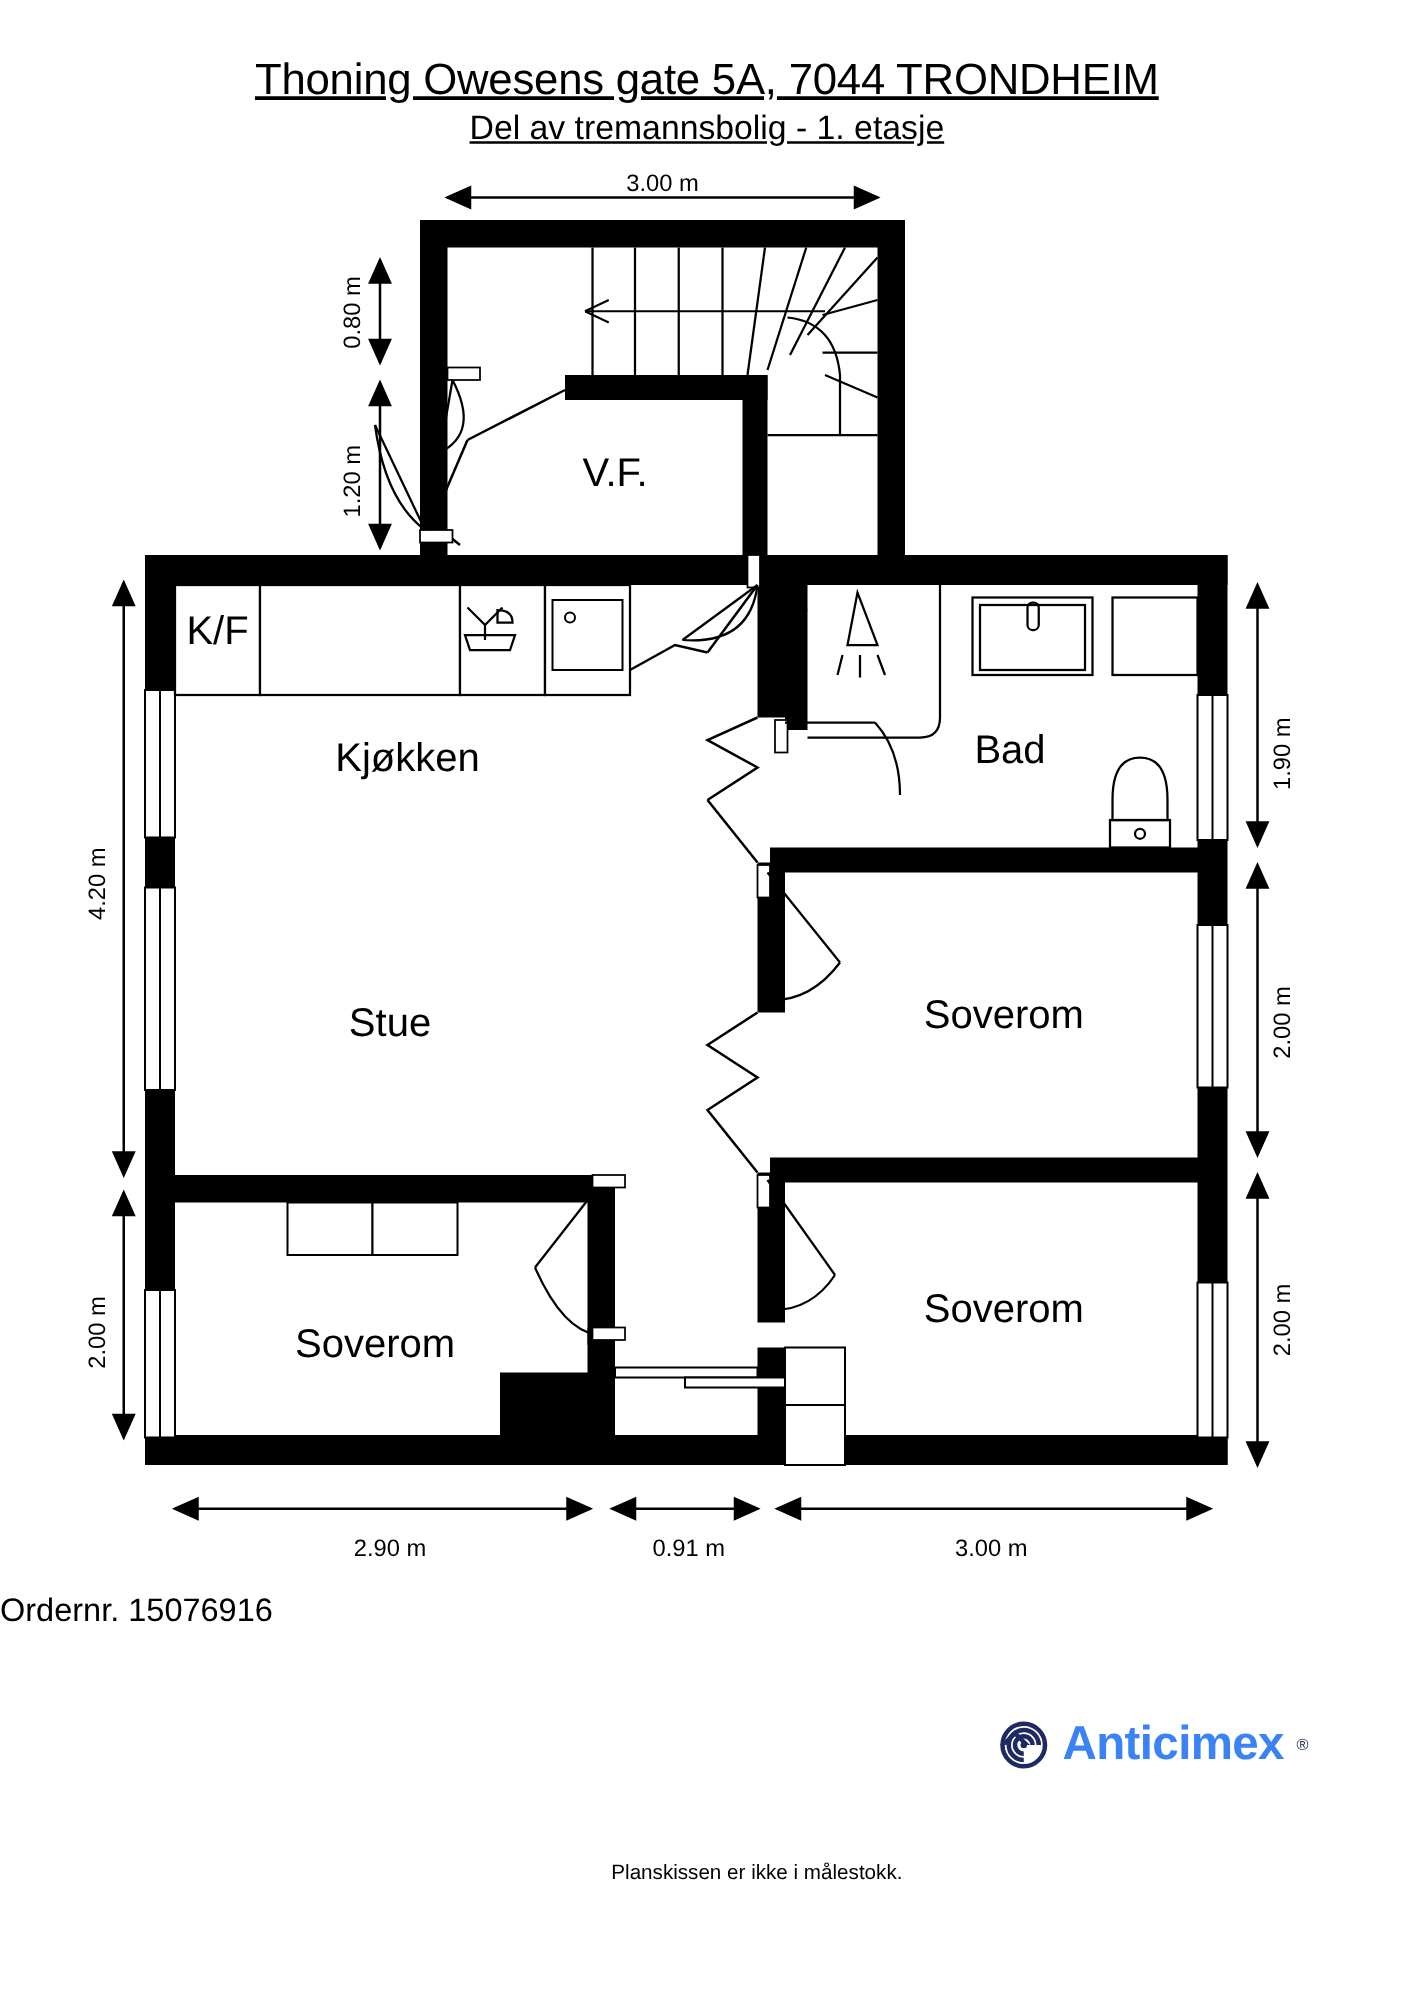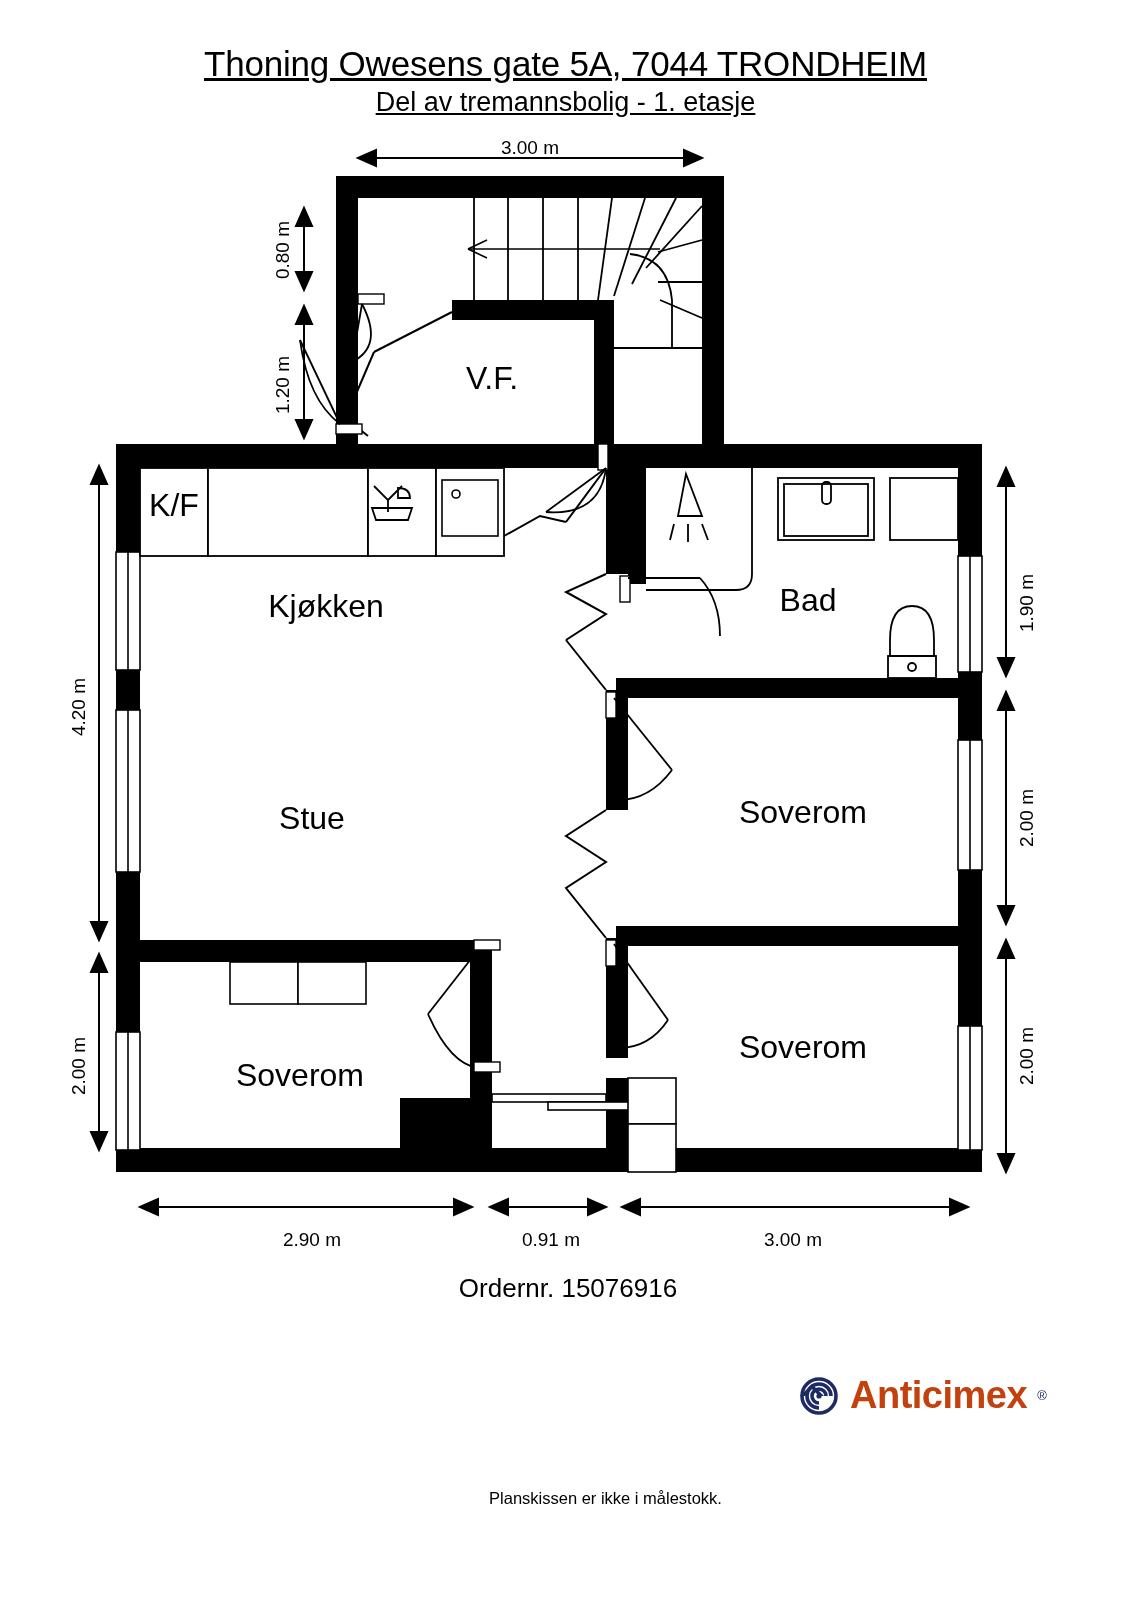--- a/index.html
+++ b/index.html
@@ -20,25 +20,25 @@
   #plan svg{position:absolute;left:0;top:0;}
 
   
   .rlabel{position:absolute;font-size:32px;white-space:nowrap;transform:translate(-50%,-50%);}
 
   
   .dim{position:absolute;font-size:19px;white-space:nowrap;transform:translate(-50%,-50%);}
   .dim.vert{transform:translate(-50%,-50%) rotate(-90deg);}
 
   
-  .ordernr{position:absolute;left:16px;top:1273px;width:1104px;text-align:center;font-size:26px;}
+  .ordernr{position:absolute;left:0;top:1273px;width:1104px;font-size:26px;}
 
   
   .logo{position:absolute;left:795px;top:1372px;display:flex;align-items:center;gap:9px;}
-  .logo-text{font-size:38px;font-weight:700;color:#c2410c;letter-spacing:-0.5px;line-height:1;}
+  .logo-text{font-size:38px;font-weight:700;color:#3b82f6;letter-spacing:-0.5px;line-height:1;}
   .logo-reg{font-size:13px;color:#1e2a63;vertical-align:super;line-height:1;margin-left:1px;}
 
   
   .footer{position:absolute;left:0;top:1487px;width:1131px;text-align:center;font-size:16.5px;line-height:1.45;padding-left:40px;}
 </style>
 </head>
 <body>
 
 <div id="page">
 

